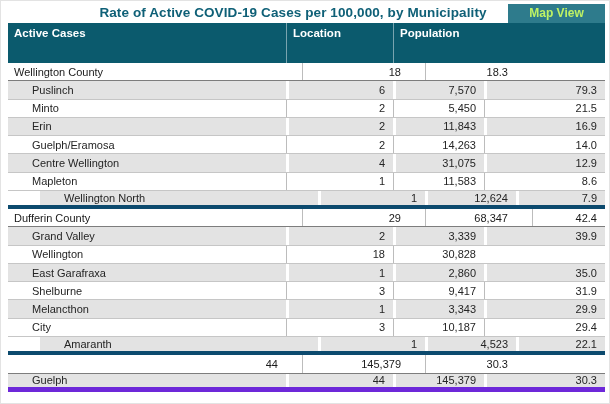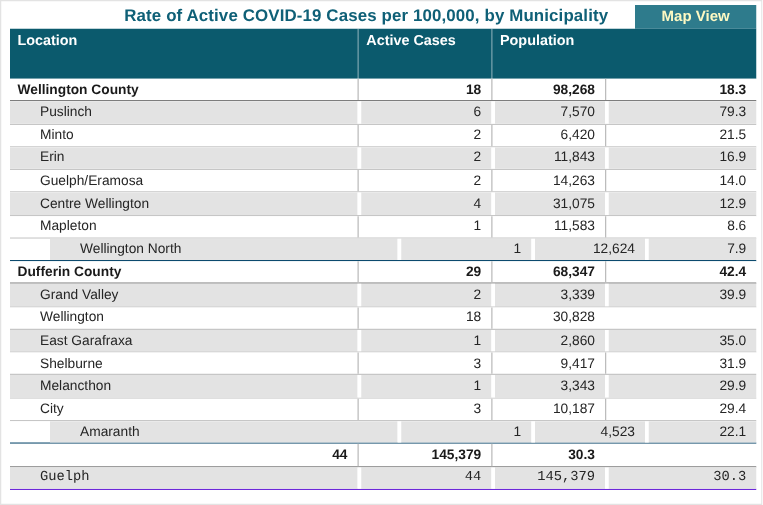--- a/index.html
+++ b/index.html
@@ -9,21 +9,21 @@
     box-sizing:border-box;border:1px solid #e3e3e3;overflow:hidden;
   }
   .title{
     position:absolute;top:4px;left:0;width:100%;box-sizing:border-box;
     padding-right:24px;text-align:center;
     font-size:13.5px;font-weight:bold;color:var(--title-color,#0f6077);
     letter-spacing:.1px;white-space:nowrap;
   }
   .map-view-btn{
     position:absolute;top:3px;right:4px;width:97px;height:19px;
-    background:var(--teal-button,#2e7b8c);color:#fef9c3;border:none;
+    background:var(--teal-button,#2e7b8c);color:#bef264;border:none;
     font-family:inherit;font-size:12px;font-weight:bold;line-height:19px;
     text-align:center;padding:0;cursor:pointer;
   }
   .table{
     position:absolute;left:7px;top:22px;width:597px;
     font-size:11px;color:#252525;
   }
   .hdr{
     display:grid;grid-template-columns:278px 107px 91px 1fr;
     background:var(--teal-dark,#0b5a6d);color:#fff;height:40px;
@@ -38,59 +38,58 @@
     height:18.28px;box-sizing:border-box;align-items:center;
     border-bottom:1px solid #c6c6c6;background:#fff;cursor:pointer;
   }
   .row .cell{
     height:100%;box-sizing:border-box;display:flex;align-items:center;
     overflow:hidden;white-space:nowrap;
   }
   .row .cell + .cell{border-left:1px solid #bcbcbc;}
   .row .loc{padding-left:24px;}
   .row .num{justify-content:flex-end;padding-right:8px;}
-  .row.county{font-weight:bold;color:#1a1a1a;border-bottom:1px solid #7d7d7d;}
+  .row.county{font-weight:normal;color:#1a1a1a;border-bottom:1px solid #7d7d7d;gap:16px;}
   .row.county .loc{padding-left:6px;}
-  .row.before-county{border-bottom:1px solid #0c4a6e;padding-left:32px;}
+  .row.before-county{border-bottom:4px solid #0c4a6e;padding-left:32px;}
   .row.municipality:nth-child(even) .cell{background:var(--row-alt,#e3e3e3);}
   .row.municipality:nth-child(even) .cell + .cell{border-left:3px solid #ffffff;}
-  .row.last{border-bottom:1px solid #6d28d9;font-family:Liberation Mono, monospace;}
+  .row.last{border-bottom:5px solid #6d28d9;}
 </style>
 </head>
 <body>
 
 <div class="page">
 
   <div class="title">Rate of Active COVID-19 Cases per 100,000, by Municipality</div>
 
   <button class="map-view-btn">Map View</button>
 
   <div class="table">
     <div class="hdr">
+      <div class="hcell">Active Cases</div>
       <div class="hcell">Location</div>
-      <div class="hcell">Active Cases</div>
       <div class="hcell">Population</div>
     </div>
     <div id="table-body">
         <div class="row county">
     <div class="cell loc">Wellington County</div>
     <div class="cell num">18</div>
-    <div class="cell num">98,268</div>
     <div class="cell num">18.3</div>
   </div>
         <div class="row municipality">
     <div class="cell loc">Puslinch</div>
     <div class="cell num">6</div>
     <div class="cell num">7,570</div>
     <div class="cell num">79.3</div>
   </div>
         <div class="row municipality">
     <div class="cell loc">Minto</div>
     <div class="cell num">2</div>
-    <div class="cell num">6,420</div>
+    <div class="cell num">5,450</div>
     <div class="cell num">21.5</div>
   </div>
         <div class="row municipality">
     <div class="cell loc">Erin</div>
     <div class="cell num">2</div>
     <div class="cell num">11,843</div>
     <div class="cell num">16.9</div>
   </div>
         <div class="row municipality">
     <div class="cell loc">Guelph/Eramosa</div>

